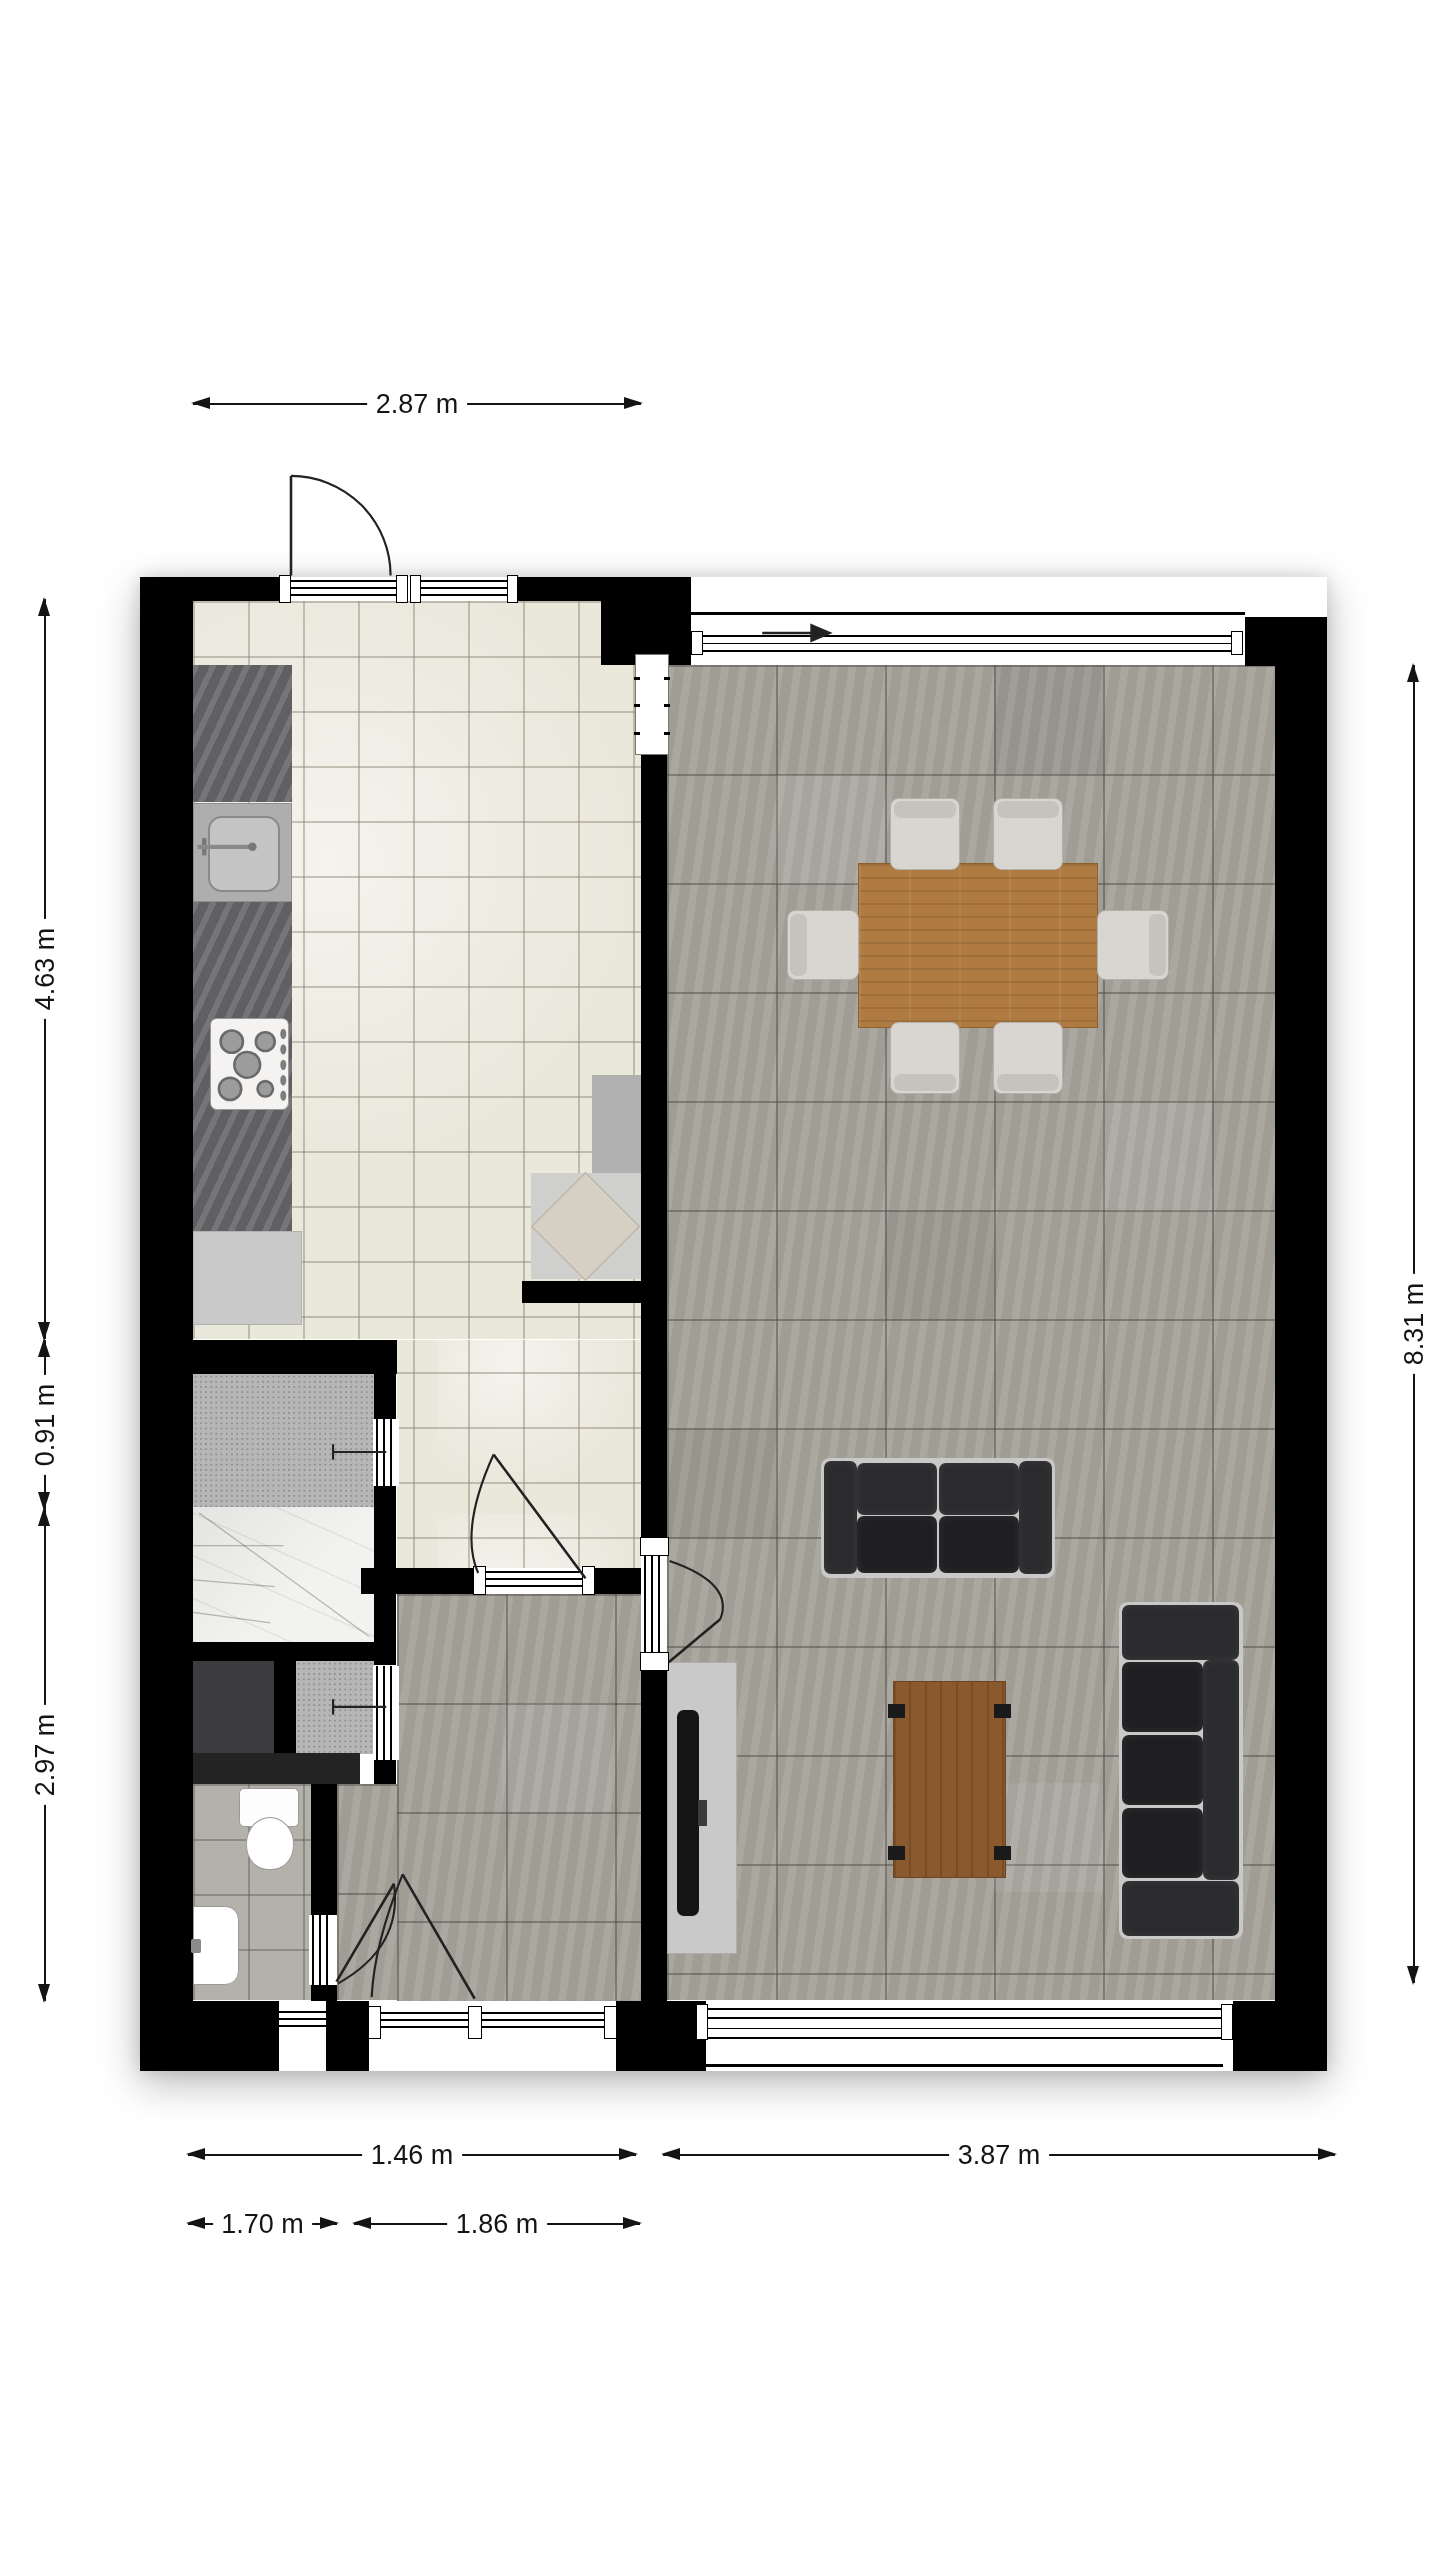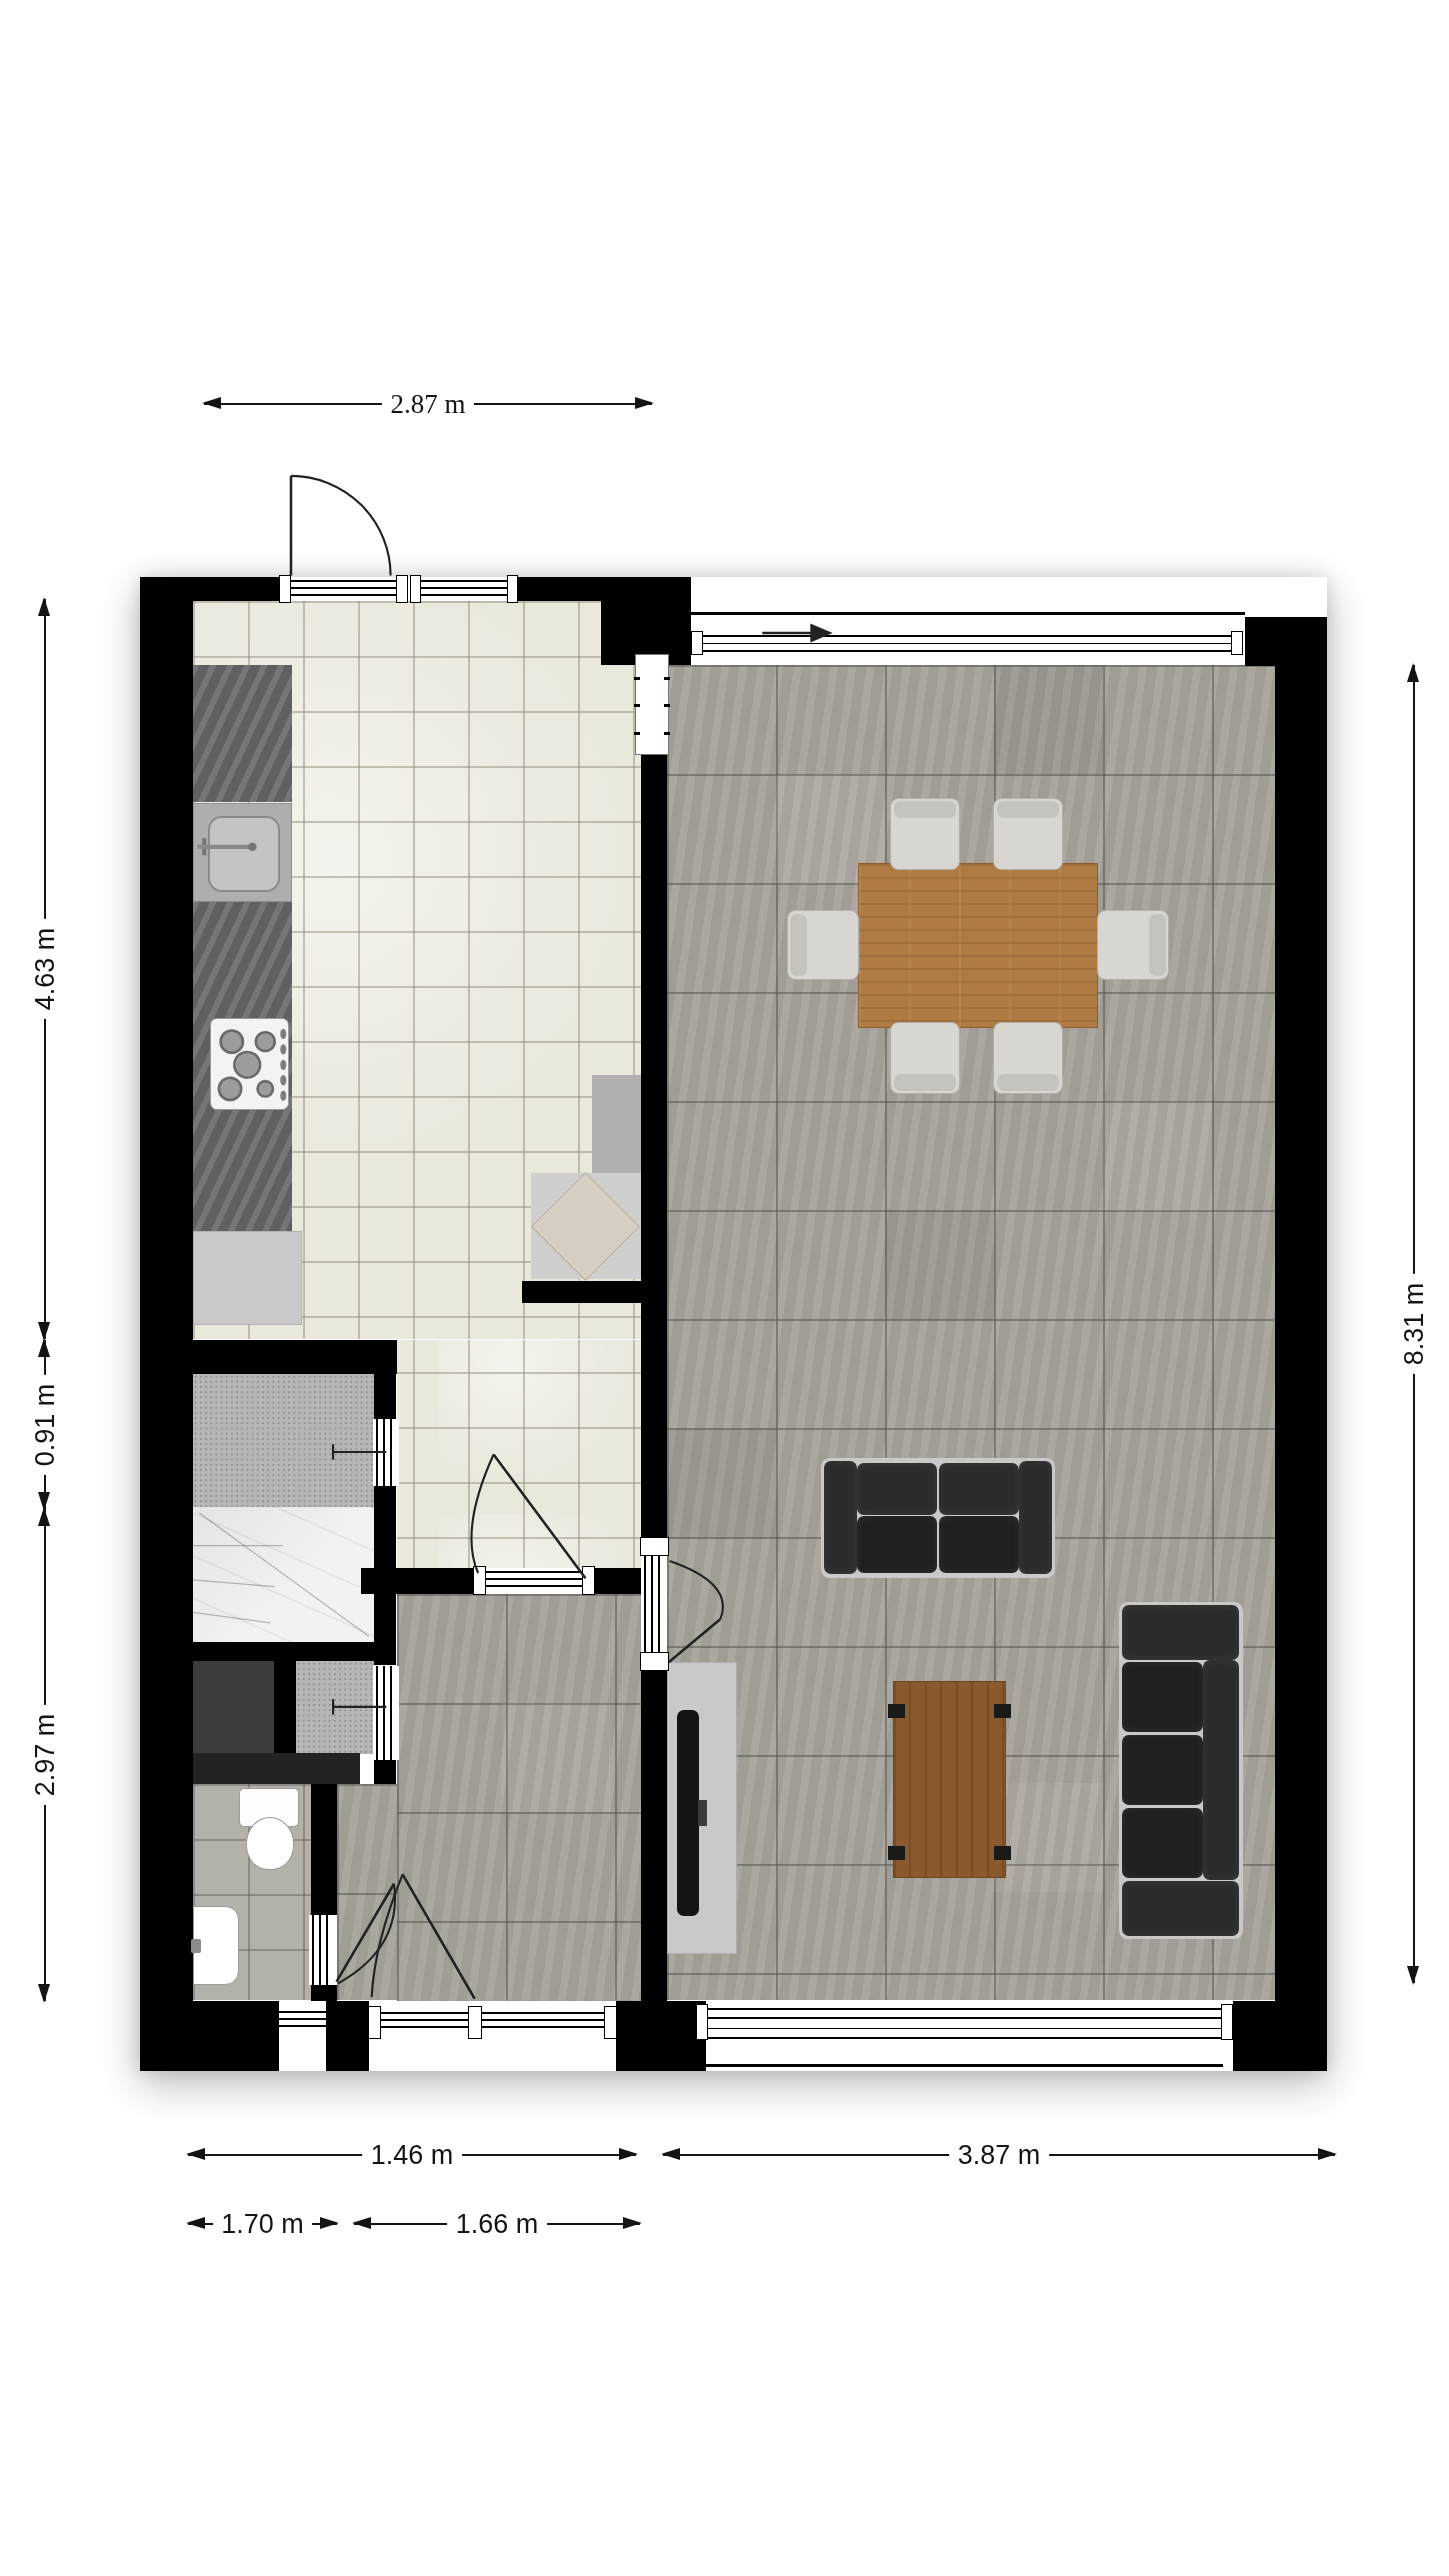--- a/index.html
+++ b/index.html
@@ -286,21 +286,21 @@
     </g>
 
     <g stroke="rgba(0,0,0,.25)" stroke-width="1.5">
       <line x1="232" y1="1762" x2="430" y2="1906"></line>
       <line x1="225" y1="1800" x2="330" y2="1800"></line>
       <line x1="225" y1="1840" x2="320" y2="1848"></line>
       <line x1="225" y1="1878" x2="315" y2="1890"></line>
     </g>
   </svg>
 
-  <div class="abs dim dim-line-h" style="left:204px;top:403px;width:448px;font-family:Liberation Serif, serif;">
+  <div class="abs dim dim-line-h" style="left:193px;top:403px;width:448px;">
     <span class="ah" style="left:-1.7px;top:-6px;border-top:6.9px solid transparent;border-bottom:6.9px solid transparent;border-right:19px solid #141414;"></span>
     <span class="ah" style="right:-1.7px;top:-6px;border-top:6.9px solid transparent;border-bottom:6.9px solid transparent;border-left:19px solid #141414;"></span>
     <span class="dim-label" style="left:50%;top:0.9px;">2.87 m</span>
   </div>
 
   <div class="abs dim dim-line-v" style="left:44px;top:599px;height:740px;">
     <span class="ah" style="left:-6px;top:-1.7px;border-left:6.9px solid transparent;border-right:6.9px solid transparent;border-bottom:19px solid #141414;"></span>
     <span class="ah" style="left:-6px;bottom:-1.7px;border-left:6.9px solid transparent;border-right:6.9px solid transparent;border-top:19px solid #141414;"></span>
     <span class="dim-label vert" style="left:0.9px;top:50%;">4.63 m</span>
   </div>
@@ -335,17 +335,17 @@
   </div>
 
   <div class="abs dim dim-line-h" style="left:188px;top:2223px;width:149px;">
     <span class="ah" style="left:-1.7px;top:-6px;border-top:6.9px solid transparent;border-bottom:6.9px solid transparent;border-right:19px solid #141414;"></span>
     <span class="ah" style="right:-1.7px;top:-6px;border-top:6.9px solid transparent;border-bottom:6.9px solid transparent;border-left:19px solid #141414;"></span>
     <span class="dim-label" style="left:50%;top:0.9px;">1.70 m</span>
   </div>
   <div class="abs dim dim-line-h" style="left:354px;top:2223px;width:286px;">
     <span class="ah" style="left:-1.7px;top:-6px;border-top:6.9px solid transparent;border-bottom:6.9px solid transparent;border-right:19px solid #141414;"></span>
     <span class="ah" style="right:-1.7px;top:-6px;border-top:6.9px solid transparent;border-bottom:6.9px solid transparent;border-left:19px solid #141414;"></span>
-    <span class="dim-label" style="left:50%;top:0.9px;">1.66 m</span>
+    <span class="dim-label" style="left:50%;top:0.9px;">1.86 m</span>
   </div>
 
 </div>
 
 
 </body></html>

